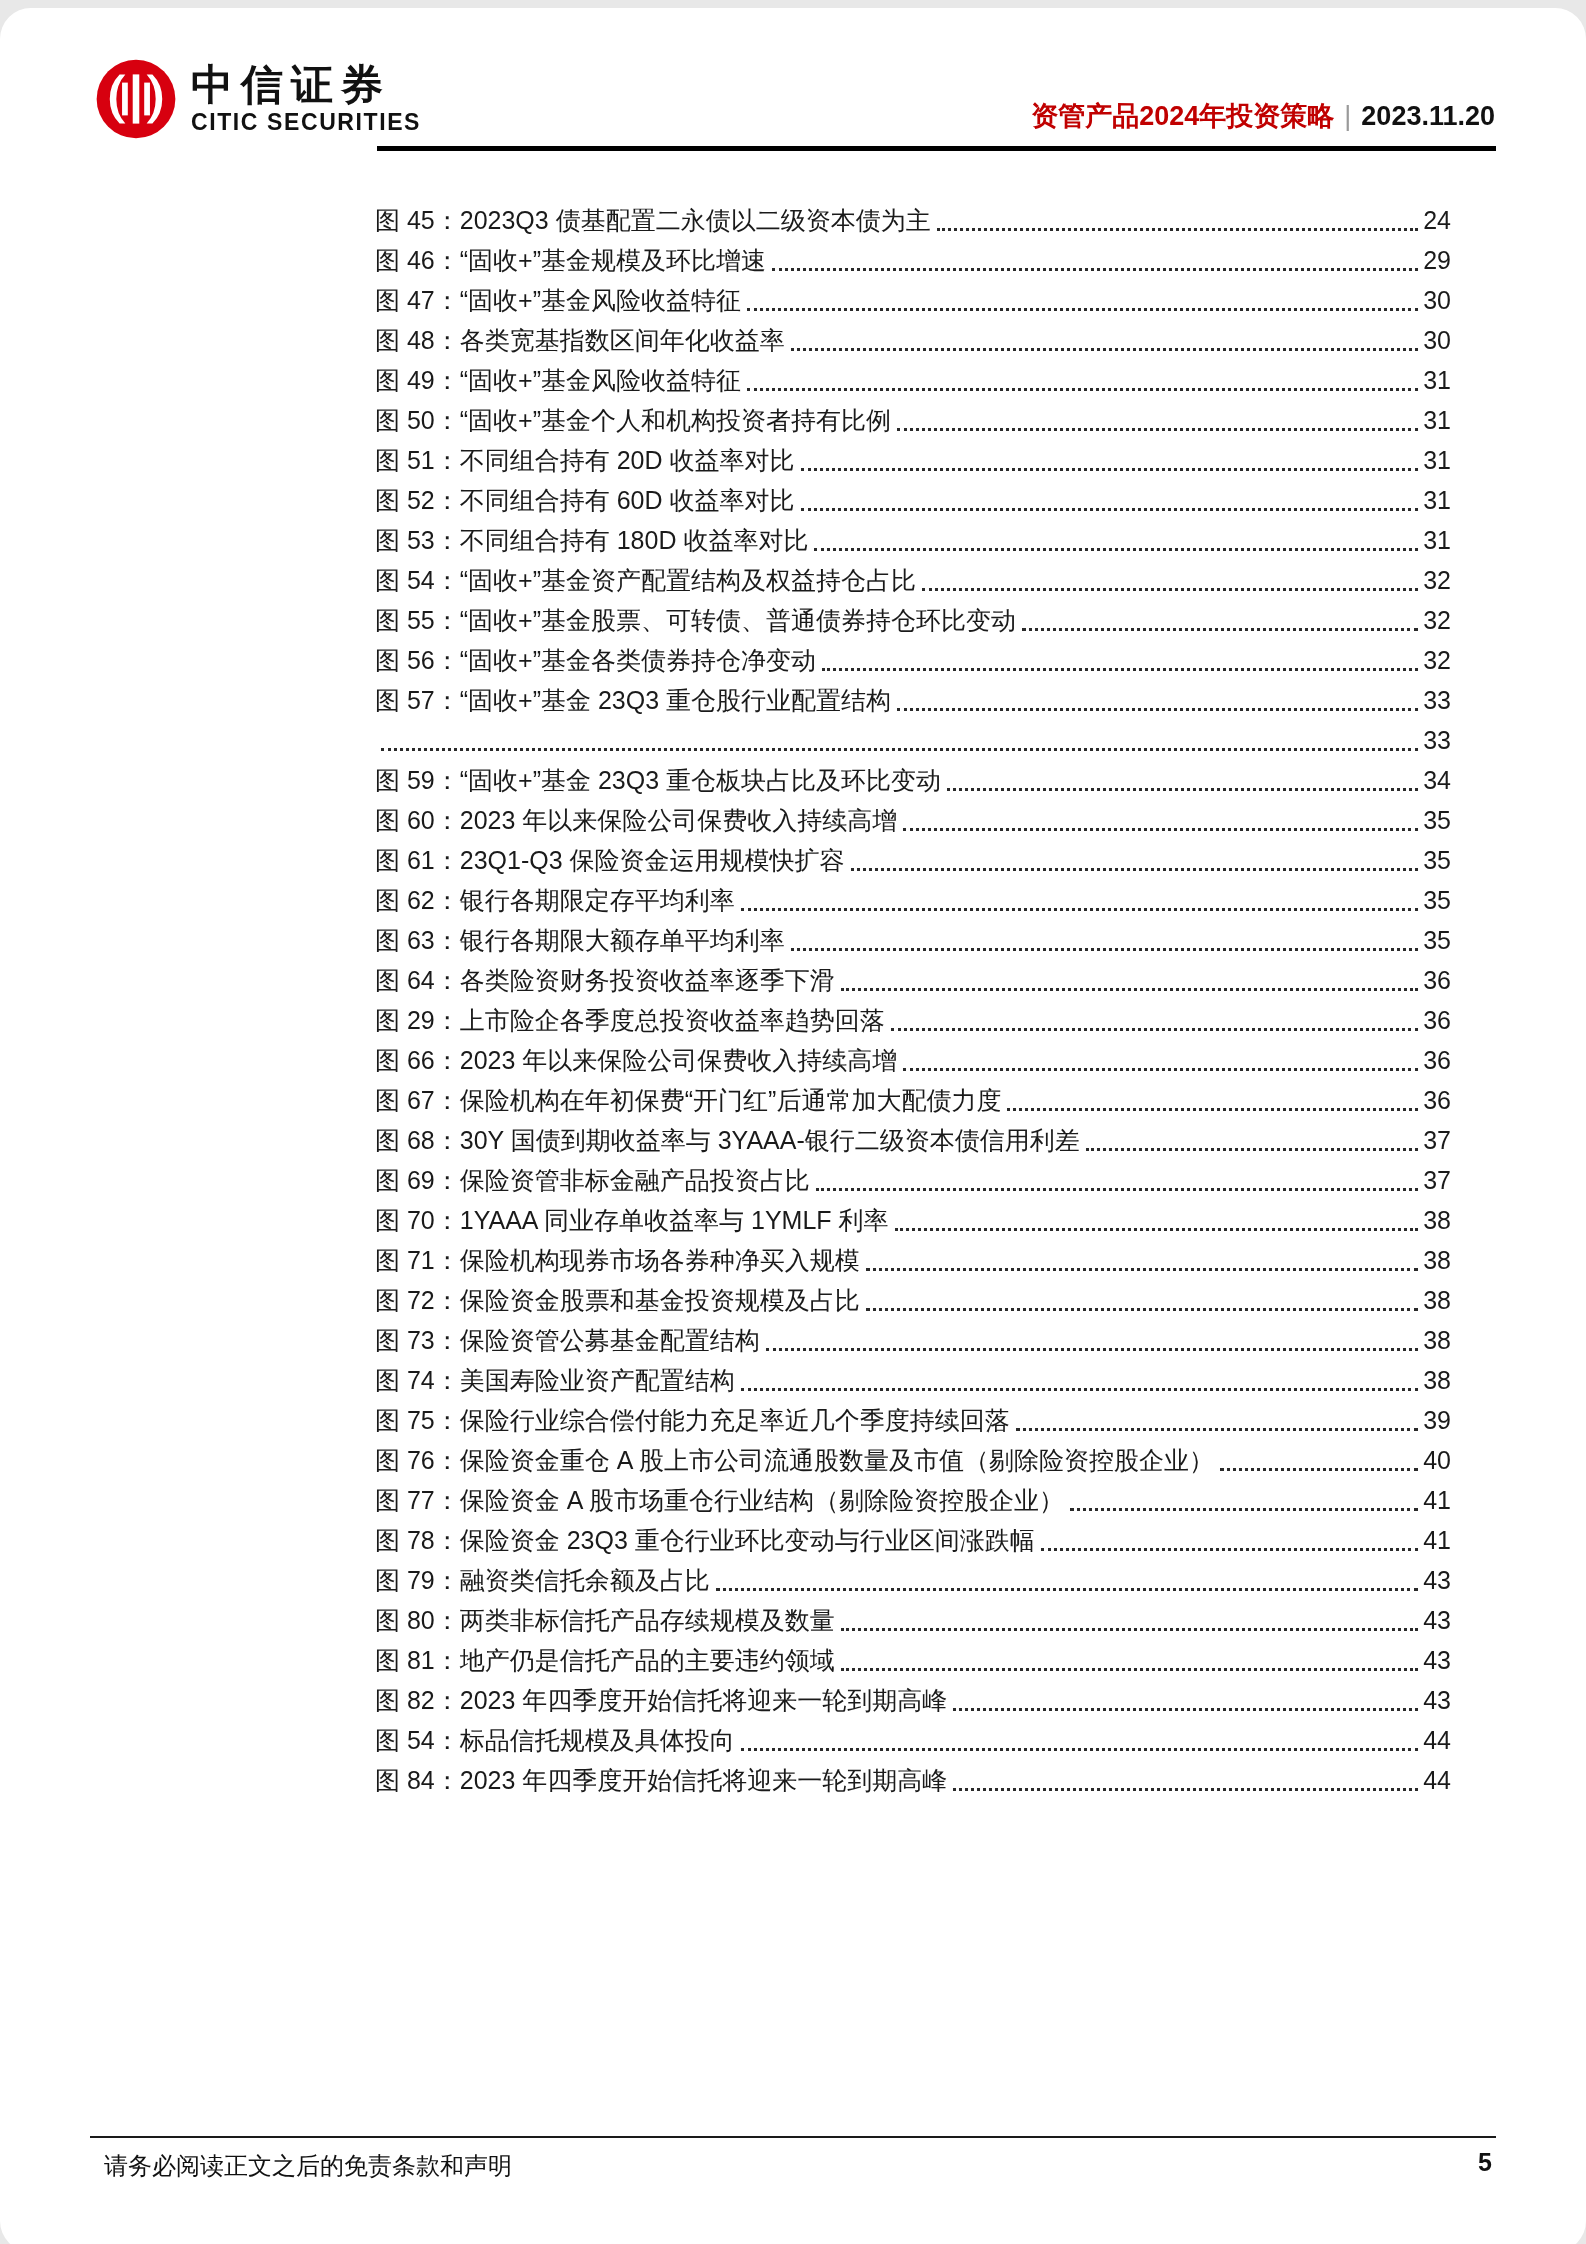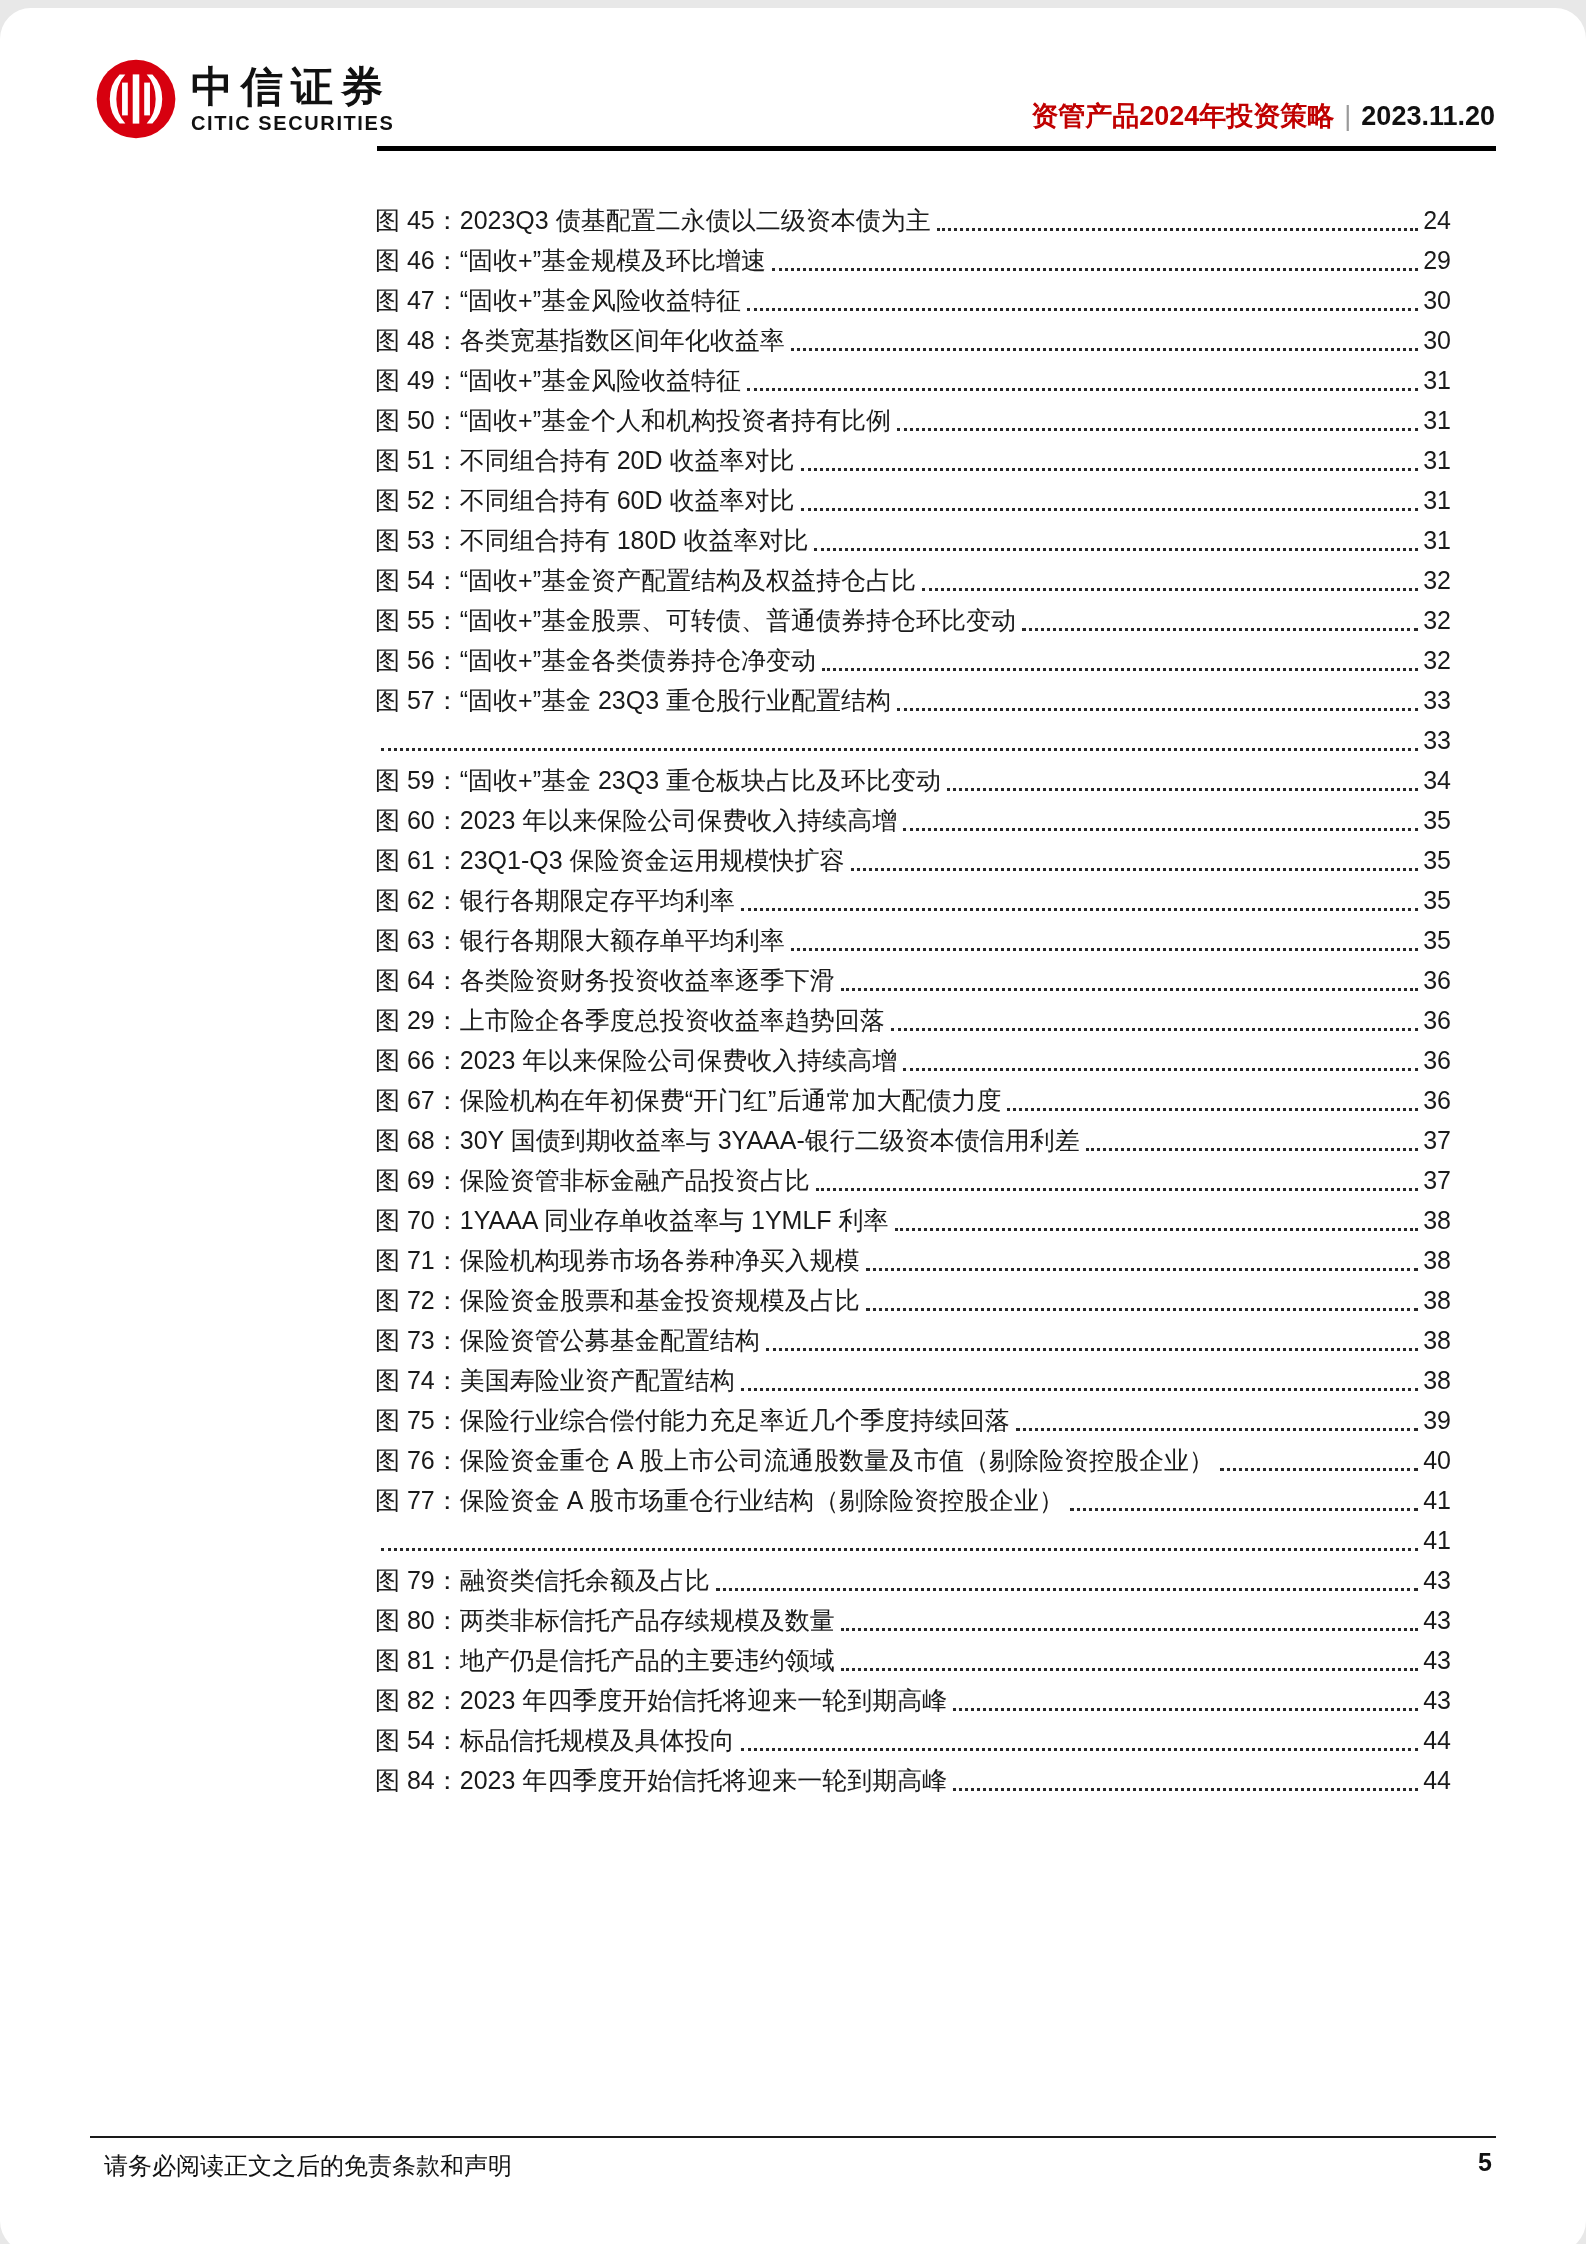--- a/index.html
+++ b/index.html
@@ -14,21 +14,21 @@
     overflow: hidden;
     border-radius: 31px;
   }
 
   
   .header { position:absolute; top:0; left:0; right:0; height:150px; }
   .logo { position:absolute; left:95px; top:50px; display:flex; align-items:center; }
   .logo-mark { width:82px; height:82px; flex:0 0 auto; }
   .logo-text { margin-left:14px; }
   .logo-cn { font-size:42px; font-weight:bold; letter-spacing:8px; color:#111; line-height:1; }
-  .logo-en { font-size:20px; font-weight:bold; letter-spacing:1.6px; color:#111; margin-top:5px; line-height:1;text-align:right; }
+  .logo-en { font-size:23px; font-weight:bold; letter-spacing:1.6px; color:#111; margin-top:5px; line-height:1;text-align:right; }
   .header-meta {
     position:absolute; right:91px; top:90px;
     font-size:27px; font-weight:bold; white-space:nowrap;
   }
   .header-title { color:#c00000; }
   .header-sep { color:#9a9a9a; font-weight:normal; padding:0 10px; }
   .header-date { color:#111; }
   .header-rule {
     position:absolute; top:138px; left:377px; right:90px;
     height:5px; background:#000;
@@ -288,20 +288,21 @@
         <span class="toc-page">40</span>
       </div>
 
       <div class="toc-row">
         <span class="toc-label">图 77：保险资金 A 股市场重仓行业结构（剔除险资控股企业） </span>
         <span class="toc-leader"></span>
         <span class="toc-page">41</span>
       </div>
 
       <div class="toc-row">
+        <span class="toc-label">图 78：保险资金 23Q3 重仓行业环比变动与行业区间涨跌幅</span>
         <span class="toc-leader"></span>
         <span class="toc-page">41</span>
       </div>
 
       <div class="toc-row">
         <span class="toc-label">图 79：融资类信托余额及占比</span>
         <span class="toc-leader"></span>
         <span class="toc-page">43</span>
       </div>
 

